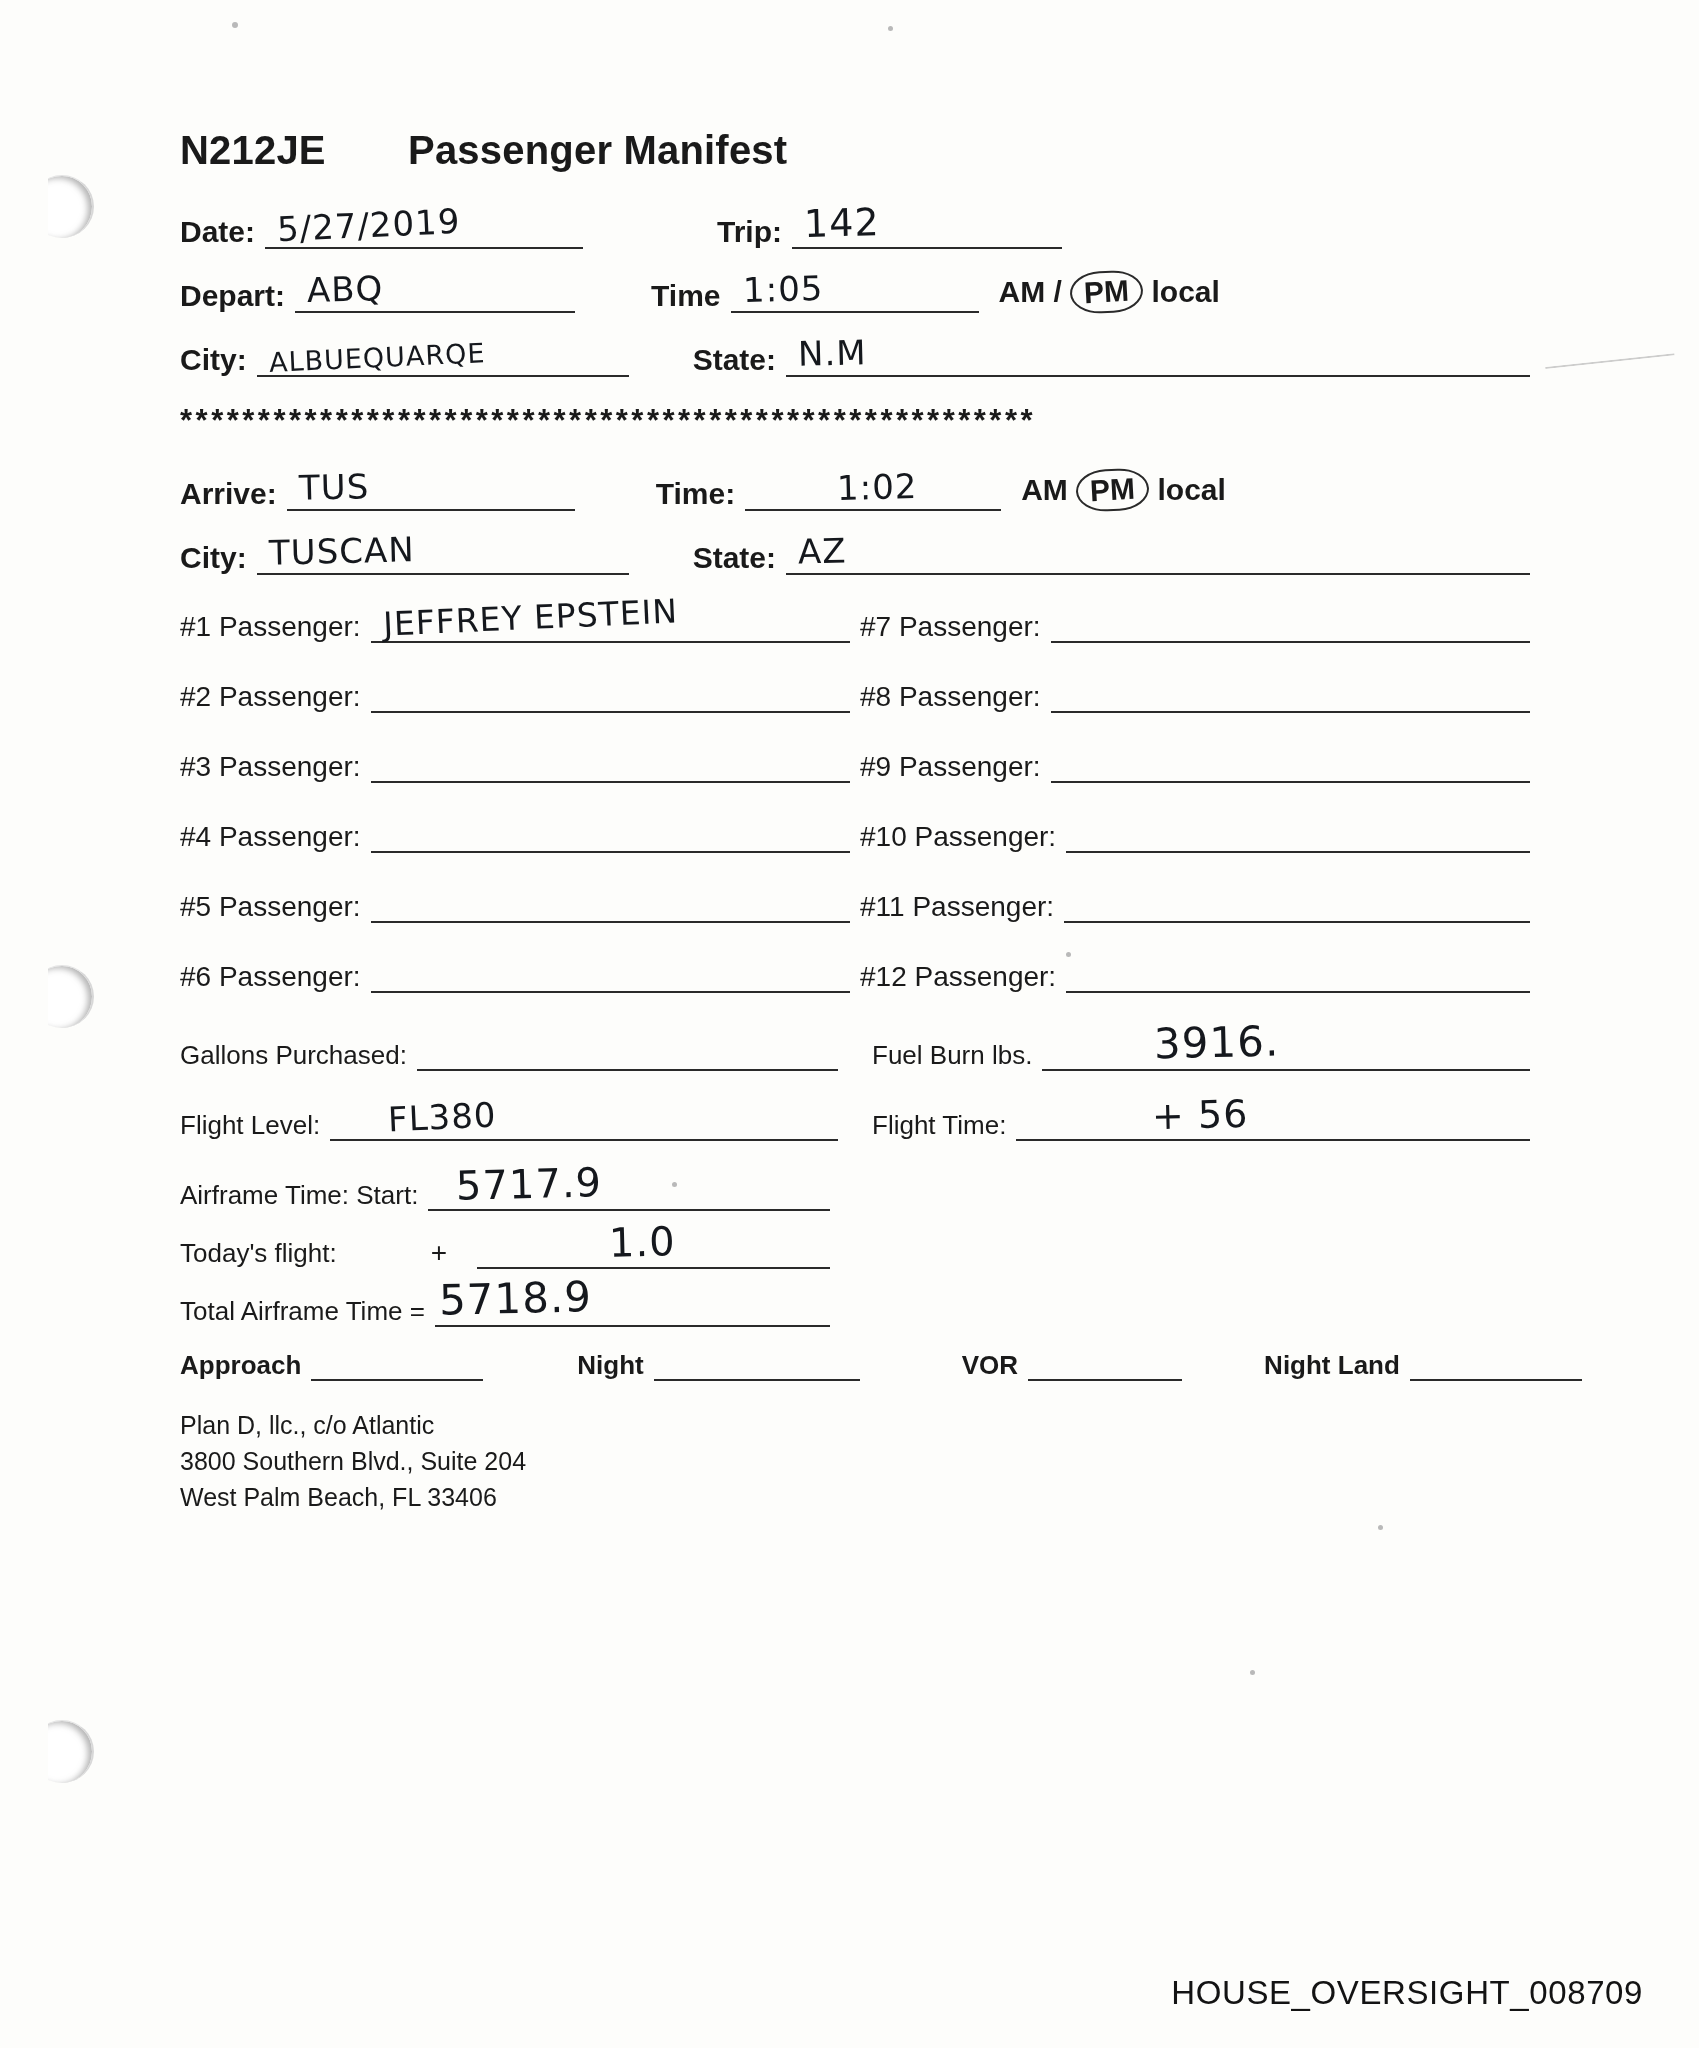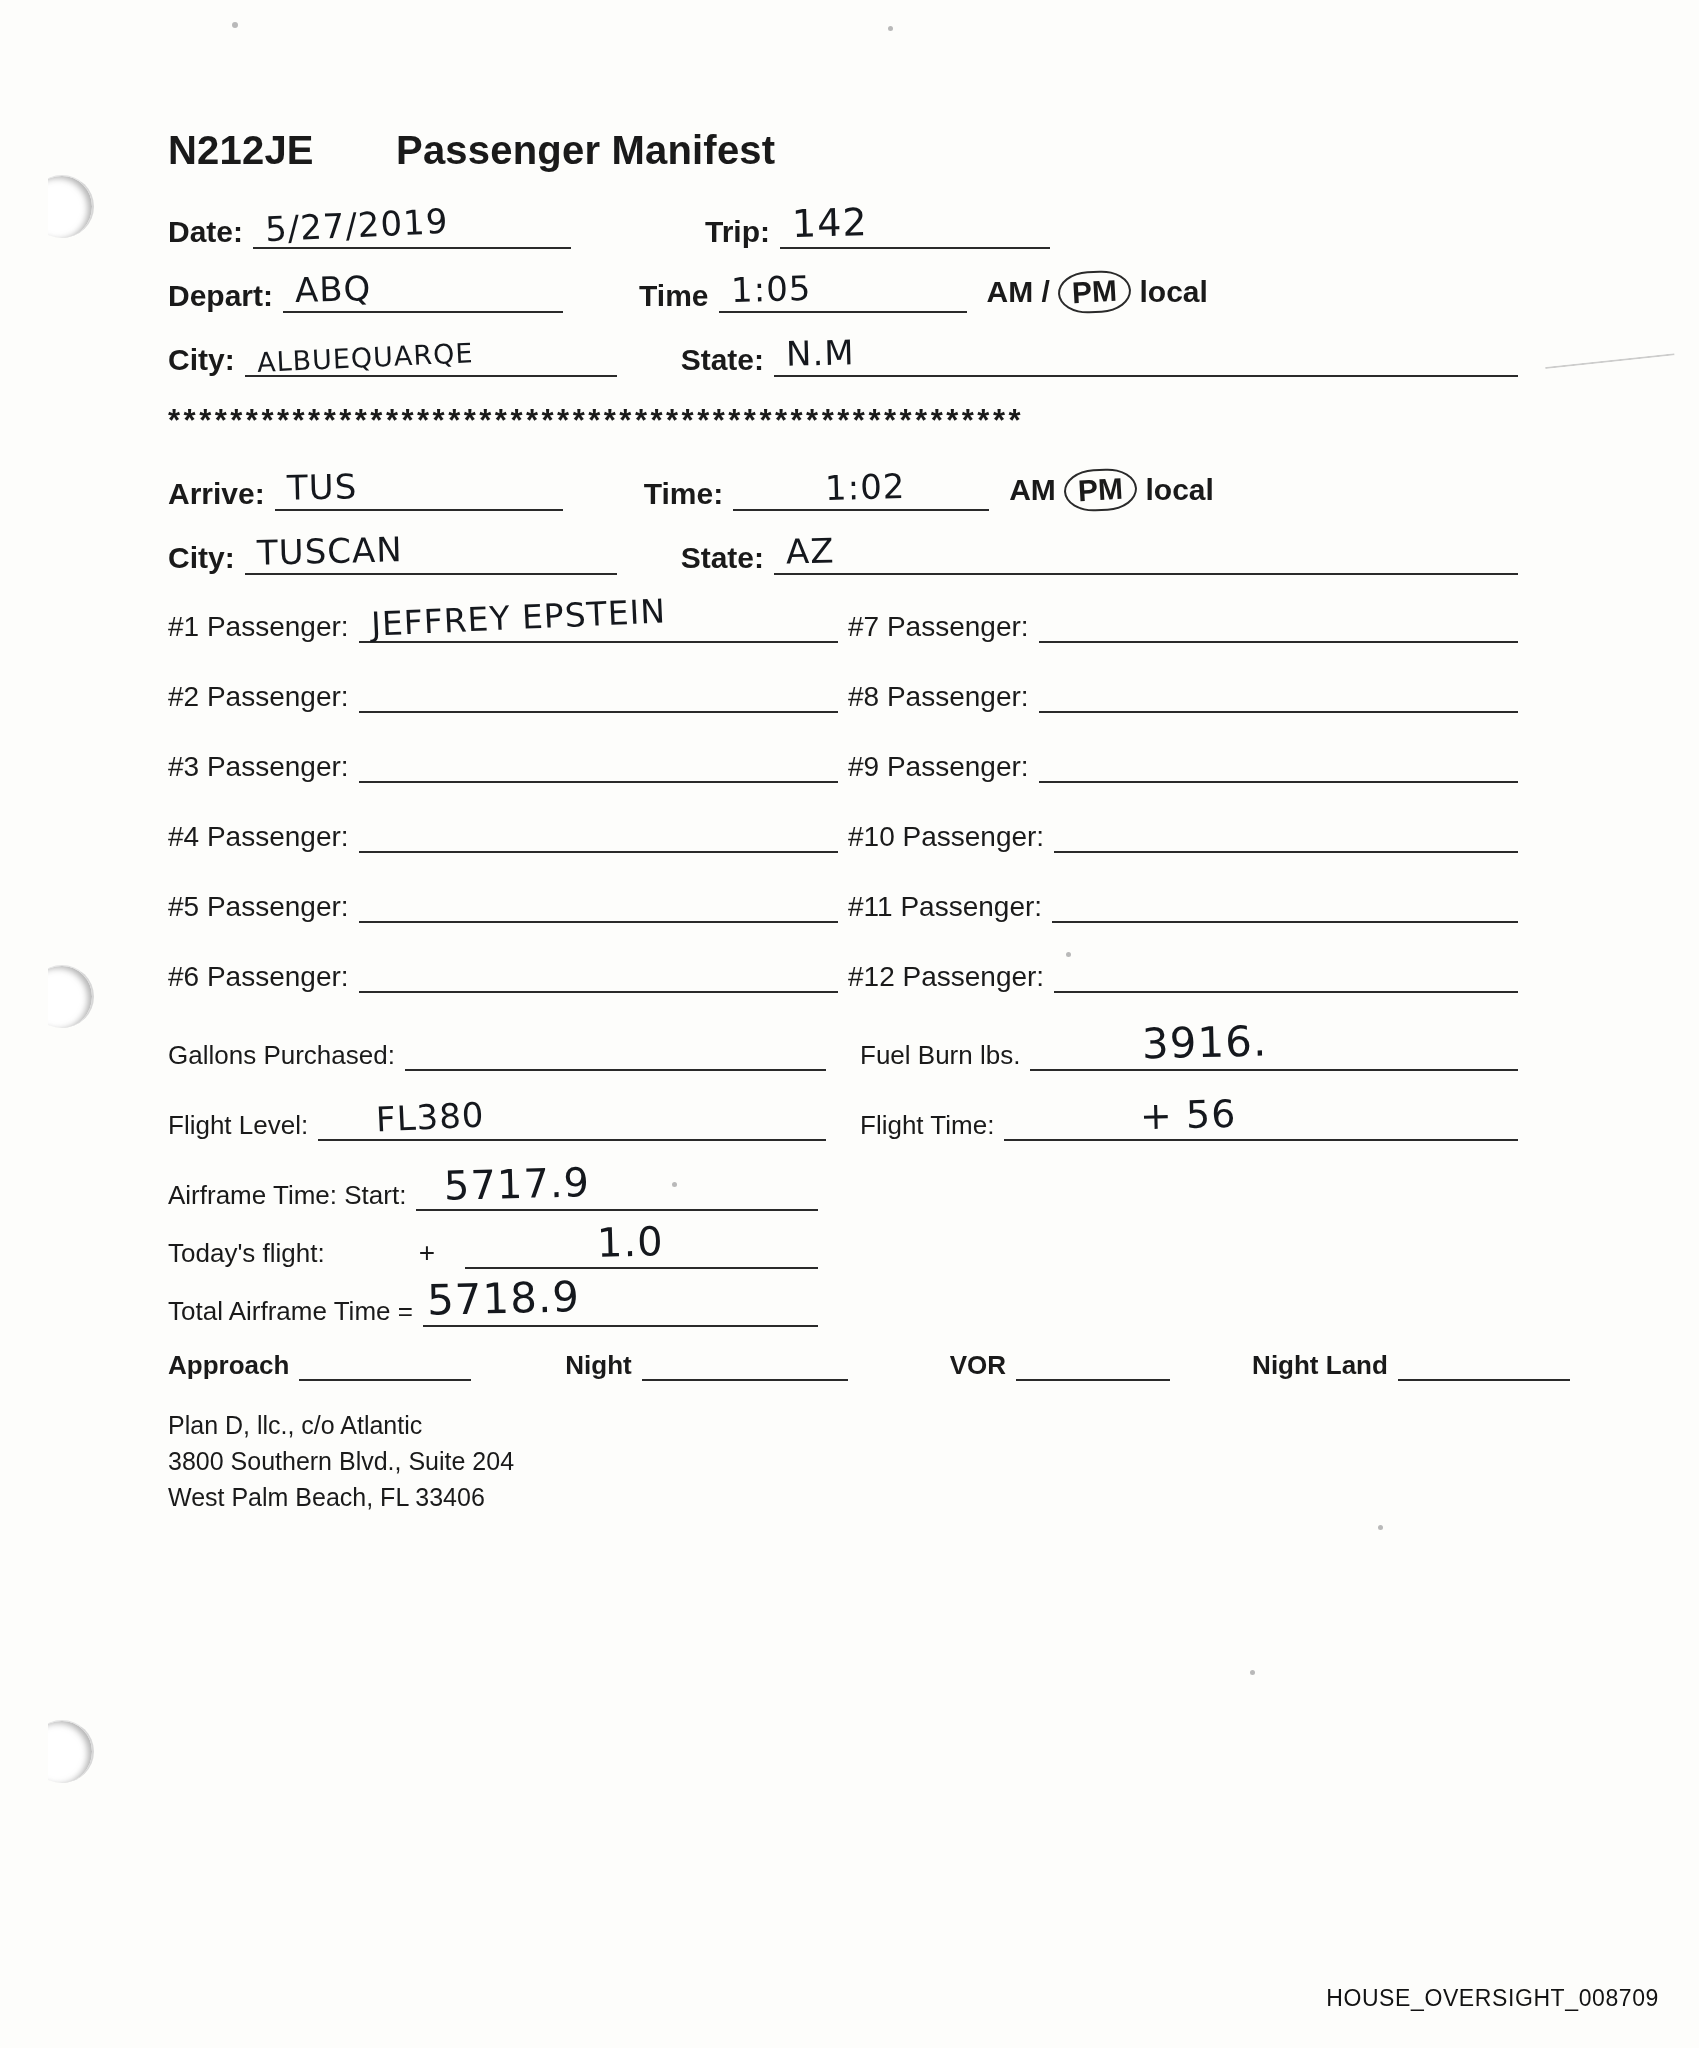--- a/index.html
+++ b/index.html
@@ -52,21 +52,21 @@
     height: 40px;
     border-top: 2px solid #bdbdbd;
     border-radius: 0 0 60% 60%/0 0 100% 100%;
     transform: rotate(-6deg);
     opacity: .75;
   }
 
   
   .form {
     position: absolute;
-    left: 168px;
+    left: 180px;
     top: 128px;
     width: 1360px;
   }
 
   .title-row {
     display: flex;
     align-items: baseline;
     font-weight: bold;
     font-size: 40px;
     letter-spacing: .2px;
@@ -166,23 +166,23 @@
   .bottom-line .fill { height: 34px; }
 
   .addr {
     margin-top: 26px;
     font-size: 25px;
     line-height: 36px;
   }
 
   .footer-id {
     position: absolute;
-    right: 40px;
+    right: 56px;
     bottom: 36px;
-    font-size: 23px;
+    font-size: 33px;
     letter-spacing: .6px;
     color: #131313;
   }
 </style>
 </head>
 <body>
 
 <div class="scan">
 
   <div class="hole h1"></div>

